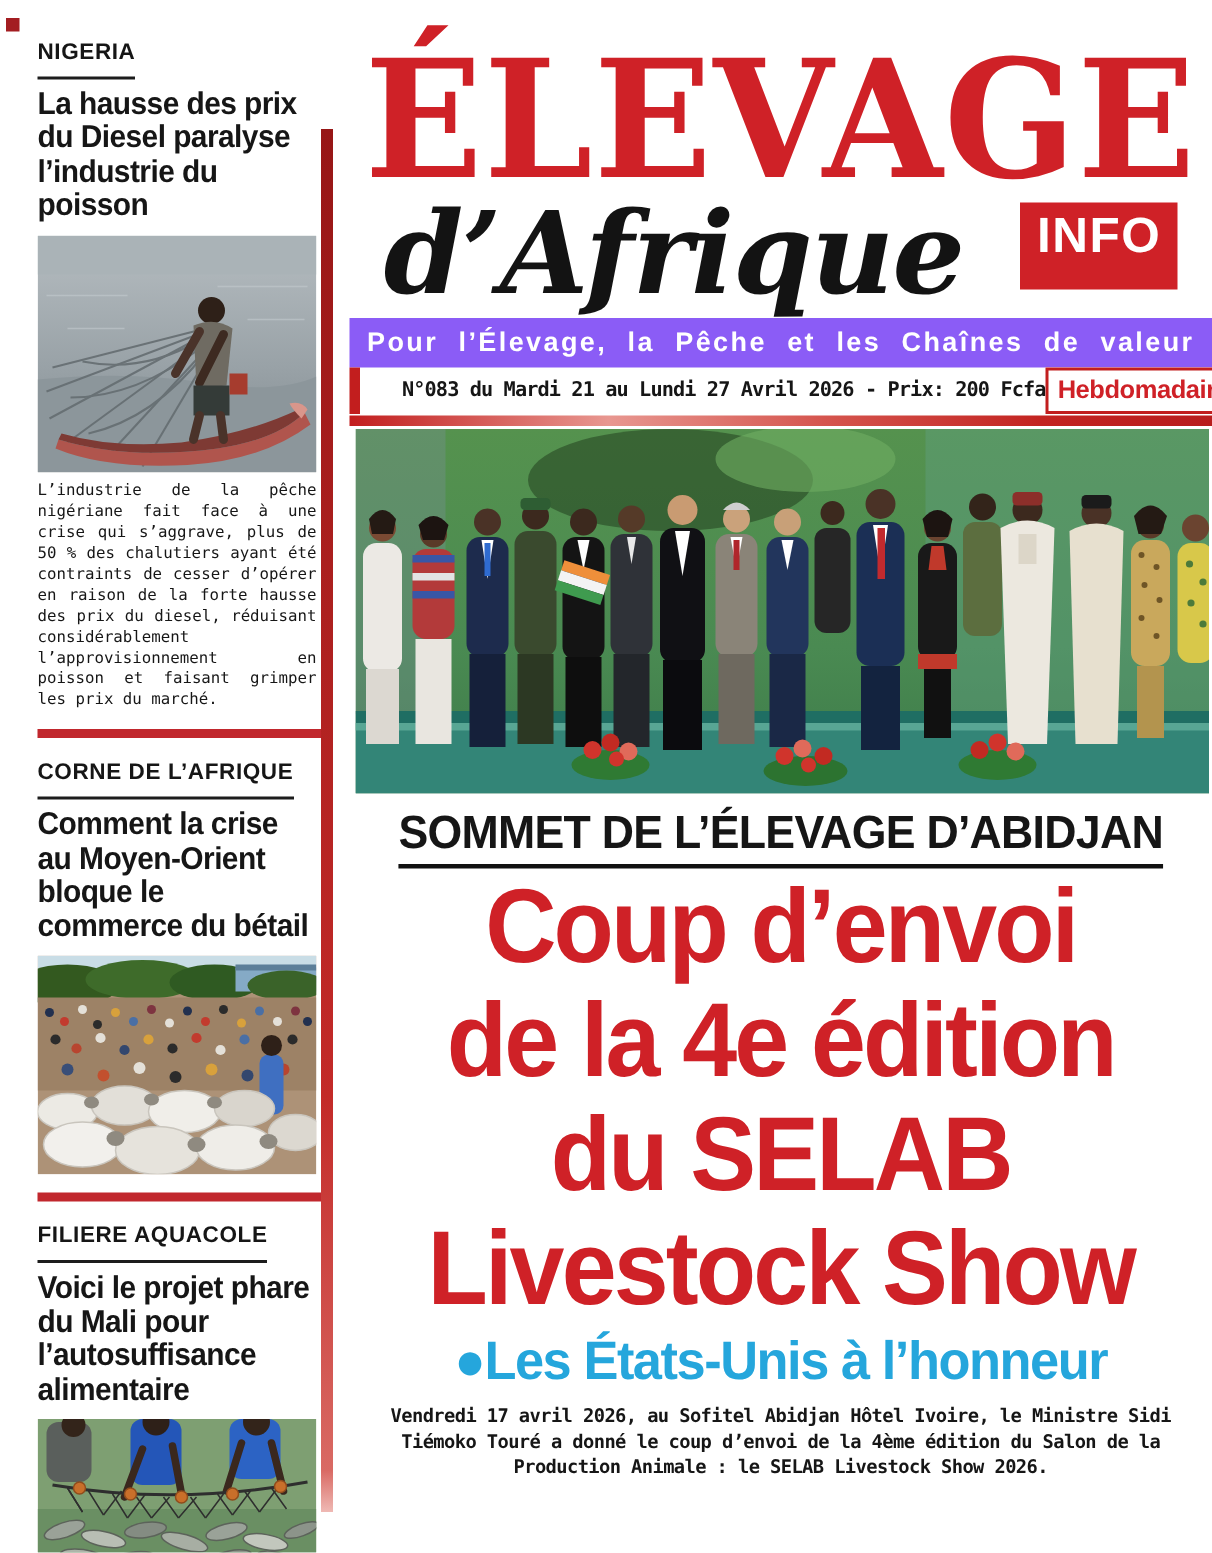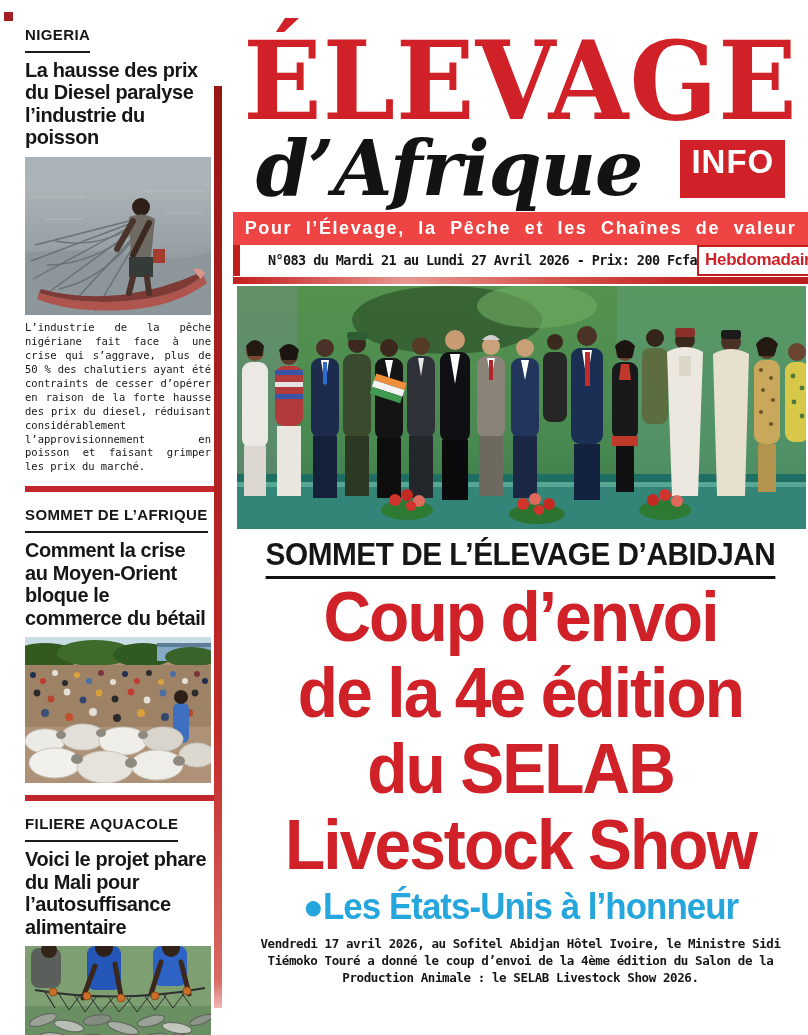--- a/index.html
+++ b/index.html
@@ -37,31 +37,31 @@
   .divider{height:6px;background:#c1272d;margin:12px 0 12px 0;width:197px;}
 
   
   .main{position:absolute;left:233px;top:12px;width:575px;}
   .masthead{text-align:center;margin-top:22px;line-height:0;}
   .mast-title{
     font-family:"DejaVu Serif",serif;font-weight:bold;color:var(--red);
     font-size:103px;line-height:.98;letter-spacing:1px;display:block;
     transform:scaleY(1.06);transform-origin:50% 100%;
   }
-  .mast-subrow{display:flex;justify-content:center;align-items:flex-end;margin-top:-4px;gap:34px;}
+  .mast-subrow{display:flex;justify-content:center;align-items:center;margin-top:-4px;gap:34px;}
   .mast-subtitle{
     font-family:"DejaVu Serif",serif;font-style:italic;font-weight:bold;
     font-size:76px;line-height:1;color:#131313;letter-spacing:-1px;
   }
   .info-badge{
     background:var(--red);color:#fff;font-weight:bold;font-size:33px;line-height:1;
     padding:5px 11px 20px 11px;margin:0 0 9px 4px;letter-spacing:1px;
   }
   .tagline{
-    background:#ef4444;color:#fff;font-weight:bold;font-size:18px;
+    background:#8b5cf6;color:#fff;font-weight:bold;font-size:18px;
     letter-spacing:1.6px;word-spacing:7px;text-align:center;
     padding:6px 4px 6px 4px;margin-top:5px;white-space:nowrap;
   }
   .issue-row{display:flex;align-items:stretch;height:31px;border-left:7px solid #c21e1e;}
   .issue-text{
     flex:1;display:flex;align-items:center;justify-content:center;
     font-family:"DejaVu Sans Mono",monospace;font-weight:bold;font-size:13.5px;
     letter-spacing:-.6px;white-space:nowrap;padding-left:28px;
   }
   .freq-spacer{width:10px;background:#c21e1e;}
@@ -151,21 +151,21 @@
               <path d="M140 56 H178"></path>
           </g>
         </svg>
       </div>
       <div class="side-body">L’industrie de la pêche nigériane fait face à une crise qui s’aggrave, plus de 50 % des chalutiers ayant été contraints de cesser d’opérer en raison de la forte hausse des prix du diesel, réduisant considérablement l’approvisionnement en poisson et faisant grimper les prix du marché.</div>
     </div>
 
     <div class="divider"></div>
 
     <div>
-      <span class="kicker">SOMMET DE L’AFRIQUE</span>
+      <span class="kicker">CORNE DE L’AFRIQUE</span>
       <div class="side-headline">Comment la crise au Moyen-Orient bloque le commerce du bétail</div>
       <div class="side-figure">
         <svg width="186" height="146" viewBox="0 0 186 146">
           <rect width="186" height="146" fill="#ad9277"></rect>
           <rect width="186" height="18" fill="#c9dde6"></rect>
           <ellipse cx="20" cy="20" rx="34" ry="14" fill="#33591f"></ellipse>
           <ellipse cx="70" cy="16" rx="38" ry="13" fill="#3e6b2a"></ellipse>
           <ellipse cx="118" cy="18" rx="30" ry="12" fill="#2f5a22"></ellipse>
           <rect x="132" y="8" width="54" height="16" fill="#85aac6"></rect>
           <rect x="132" y="6" width="54" height="4" fill="#5d7f99"></rect>

